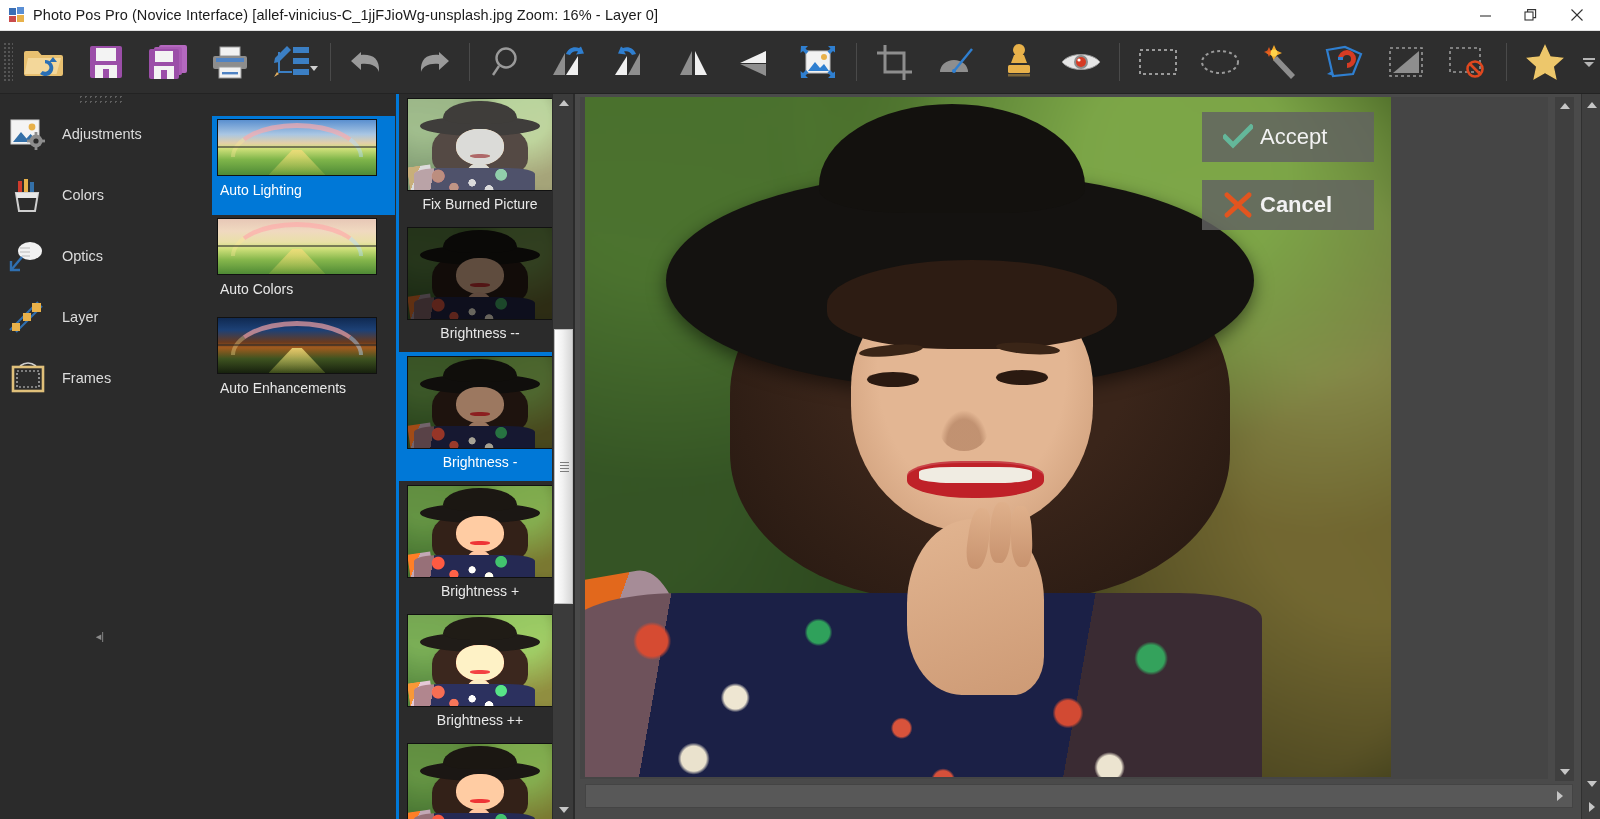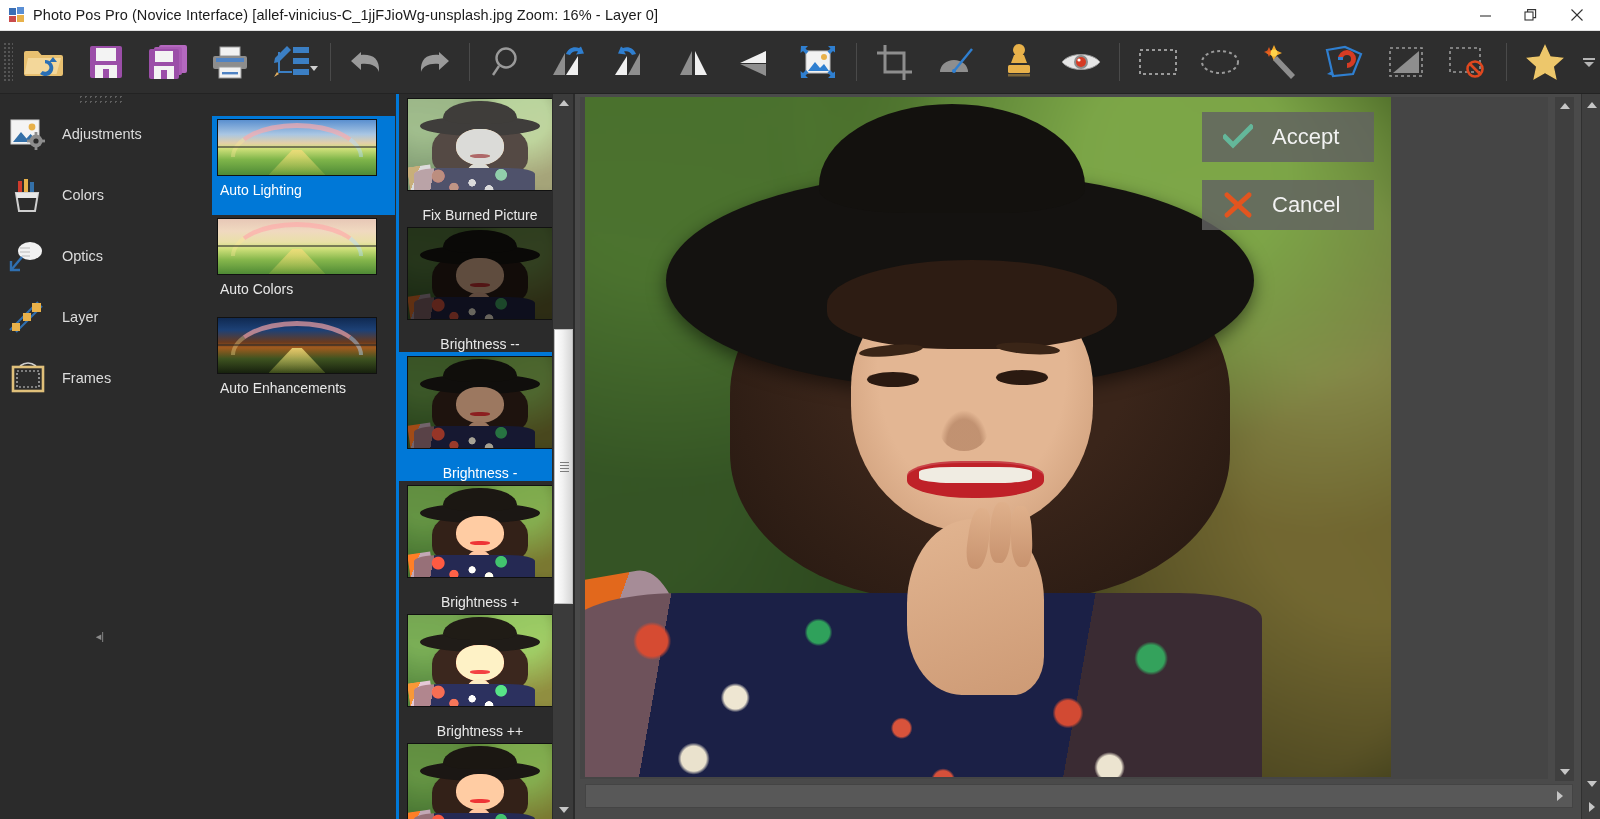--- a/index.html
+++ b/index.html
@@ -142,21 +142,21 @@
   }
   #presetpanel.hasborder { border-left: 3px solid #0078d7; }
   .pre-item { width: 162px; height: 129px; padding: 4px 6px 0 8px; }
   .pre-item.selected { background: #0078d7; }
   .pre-thumb {
     width: 146px; height: 93px; border: 1px solid #111; overflow: hidden;
     position: relative; background: #16220f;
   }
   .pre-label {
     color: #e9e9e9; font-size: 14px; text-align: center; width: 146px;
-    padding-top: 16px; white-space: nowrap;
+    padding-top: 5px; white-space: nowrap;
   }
   .pre-item.selected .pre-label { color: #fff; }
 
   
   .portrait { position: absolute; inset: 0; overflow: hidden; }
   .p-bg {
     position: absolute; inset: -10%;
     background:
       radial-gradient(circle at 74% 22%, rgba(110,150,70,.85) 0 16%, transparent 42%),
       radial-gradient(circle at 88% 62%, rgba(130,120,50,.7) 0 18%, transparent 46%),
@@ -341,24 +341,24 @@
     position:absolute; left:-1%; top:70%; width:14%; height:32%;
     background: linear-gradient(120deg, #e2681c 0 30%, #a68c97 30% 100%);
     transform: rotate(-10deg); border-radius: 10% 30% 0 0;
   }
 
   
   .ovbtn {
     position: absolute; width: 172px; height: 50px;
     background: rgba(98,98,98,.82);
     display: flex; align-items: center; padding-left: 14px;
-    color: #f2f2f2; font-size: 22px; gap: 12px;
+    color: #f2f2f2; font-size: 22px;
   }
   #btn-accept { left: 622px; top: 15px; }
-  #btn-cancel { left: 622px; top: 83px; }
+  #btn-cancel { left: 622px; top: 83px; font-weight: bold; }
   .ovbtn .glyph { width: 44px; display:flex; align-items:center; justify-content:center; }
 
   
   #canvas-vscroll {
     position: absolute; left: 975px; top: 0; width: 19px; height: 684px;
     background: #3f3f3f;
   }
   #canvas-hscroll {
     position: absolute; left: 5px; top: 687px; width: 988px; height: 24px;
     background: #585858; border: 1px solid #444;

